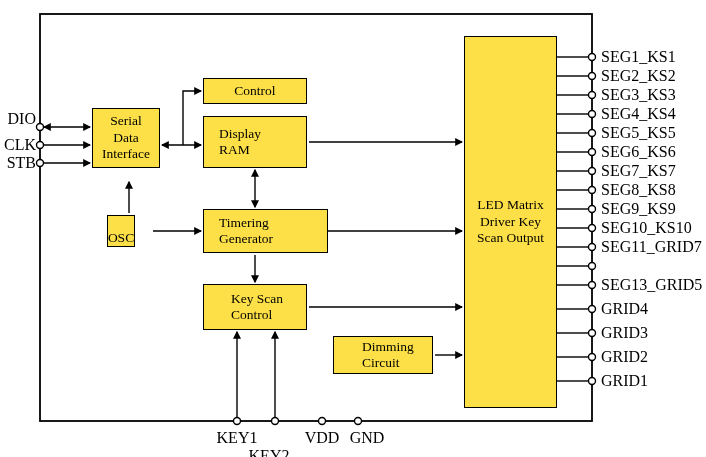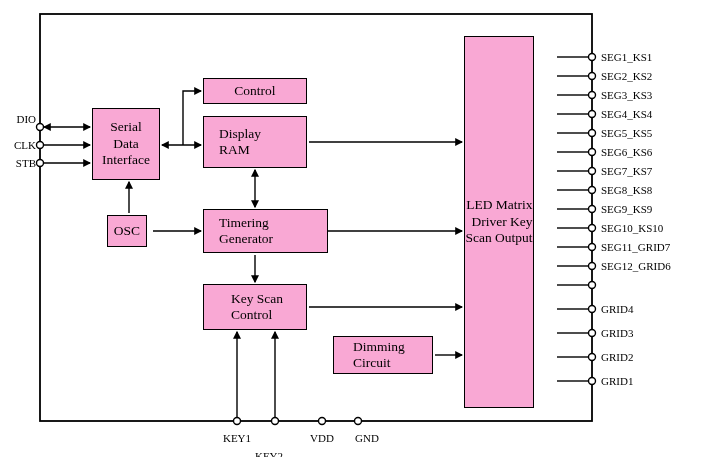--- a/index.html
+++ b/index.html
@@ -2,28 +2,28 @@
 <html><head>
 <meta charset="utf-8">
 <style>
   html,body{margin:0;padding:0;background:#fff;}
   .stage{
     position:relative;width:706px;height:457px;background:#fff;
     font-family:"Liberation Serif","DejaVu Serif",serif;color:#000;overflow:hidden;
   }
   .stage > svg{position:absolute;left:0;top:0;}
   .block{
-    position:absolute;box-sizing:border-box;border:1.6px solid #000;background:#f9a8d4;
+    position:absolute;box-sizing:border-box;border:1.6px solid #000;background:#fde047;
     display:flex;align-items:center;justify-content:center;
     font-size:13.5px;line-height:16.5px;text-align:center;
   }
   .block.align-left{justify-content:flex-start;text-align:left;}
   .block span{white-space:pre-line;}
   .pin-label{
-    position:absolute;font-size:11px;line-height:18px;height:18px;white-space:nowrap;
+    position:absolute;font-size:16px;line-height:18px;height:18px;white-space:nowrap;
   }
   .left-label{width:34px;text-align:right;left:2px;}
   .right-label{left:601px;}
   .bottom-label{width:48px;text-align:center;}
 </style>
 </head>
 <body>
 
 <div class="stage">
 
@@ -98,55 +98,55 @@
         <circle cx="592" cy="266" r="3.5"></circle>
         <circle cx="592" cy="285" r="3.5"></circle>
         <circle cx="592" cy="309" r="3.5"></circle>
         <circle cx="592" cy="333" r="3.5"></circle>
         <circle cx="592" cy="357" r="3.5"></circle>
         <circle cx="592" cy="381" r="3.5"></circle>
       </g>
     </g>
   </svg>
 
-  <div class="block" style="left:92px;top:108px;width:68px;height:72px;">
+  <div class="block" style="left:92px;top:108px;width:68px;height:60px;">
     <span>Serial
 Data
 Interface</span>
   </div>
 
   <div class="block" style="left:203px;top:78px;width:104px;height:26px;">
     <span>Control</span>
   </div>
 
   <div class="block align-left" style="left:203px;top:116px;width:104px;height:52px;padding-left:15px;">
     <span>Display
 RAM</span>
   </div>
 
-  <div class="block" style="left:107px;top:215px;width:40px;height:32px;">
+  <div class="block" style="left:107px;top:215px;width:28px;height:32px;align-items:flex-end;">
     <span>OSC</span>
   </div>
 
   <div class="block align-left" style="left:203px;top:209px;width:125px;height:44px;padding-left:15px;">
     <span>Timering
 Generator</span>
   </div>
 
   <div class="block align-left" style="left:203px;top:284px;width:104px;height:46px;padding-left:27px;">
     <span>Key Scan
 Control</span>
   </div>
 
-  <div class="block align-left" style="left:333px;top:336px;width:100px;height:38px;padding-left:19px;">
+  <div class="block align-left" style="left:333px;top:336px;width:100px;height:38px;padding-left:28px;">
     <span>Dimming
 Circuit</span>
   </div>
 
-  <div class="block" style="left:464px;top:36px;width:70px;height:372px;text-align:right;">
+  <div class="block" style="left:464px;top:36px;width:93px;height:372px;">
     <span>LED Matrix
 Driver Key
 Scan Output</span>
   </div>
 
   <div class="pin-label left-label" style="top:110px;">DIO</div>
   <div class="pin-label left-label" style="top:136px;">CLK</div>
   <div class="pin-label left-label" style="top:154px;">STB</div>
 
   <div class="pin-label bottom-label" style="left:213px;top:429px;">KEY1</div>
@@ -158,19 +158,19 @@
   <div class="pin-label right-label" style="top:67px;">SEG2_KS2</div>
   <div class="pin-label right-label" style="top:86px;">SEG3_KS3</div>
   <div class="pin-label right-label" style="top:105px;">SEG4_KS4</div>
   <div class="pin-label right-label" style="top:124px;">SEG5_KS5</div>
   <div class="pin-label right-label" style="top:143px;">SEG6_KS6</div>
   <div class="pin-label right-label" style="top:162px;">SEG7_KS7</div>
   <div class="pin-label right-label" style="top:181px;">SEG8_KS8</div>
   <div class="pin-label right-label" style="top:200px;">SEG9_KS9</div>
   <div class="pin-label right-label" style="top:219px;">SEG10_KS10</div>
   <div class="pin-label right-label" style="top:238px;">SEG11_GRID7</div>
-  <div class="pin-label right-label" style="top:257px;">SEG12_GRID6</div>
+  <div class="pin-label right-label" style="top:276px;">SEG13_GRID5</div>
   <div class="pin-label right-label" style="top:300px;">GRID4</div>
   <div class="pin-label right-label" style="top:324px;">GRID3</div>
   <div class="pin-label right-label" style="top:348px;">GRID2</div>
   <div class="pin-label right-label" style="top:372px;">GRID1</div>
 
 </div>
 
 </body></html>

